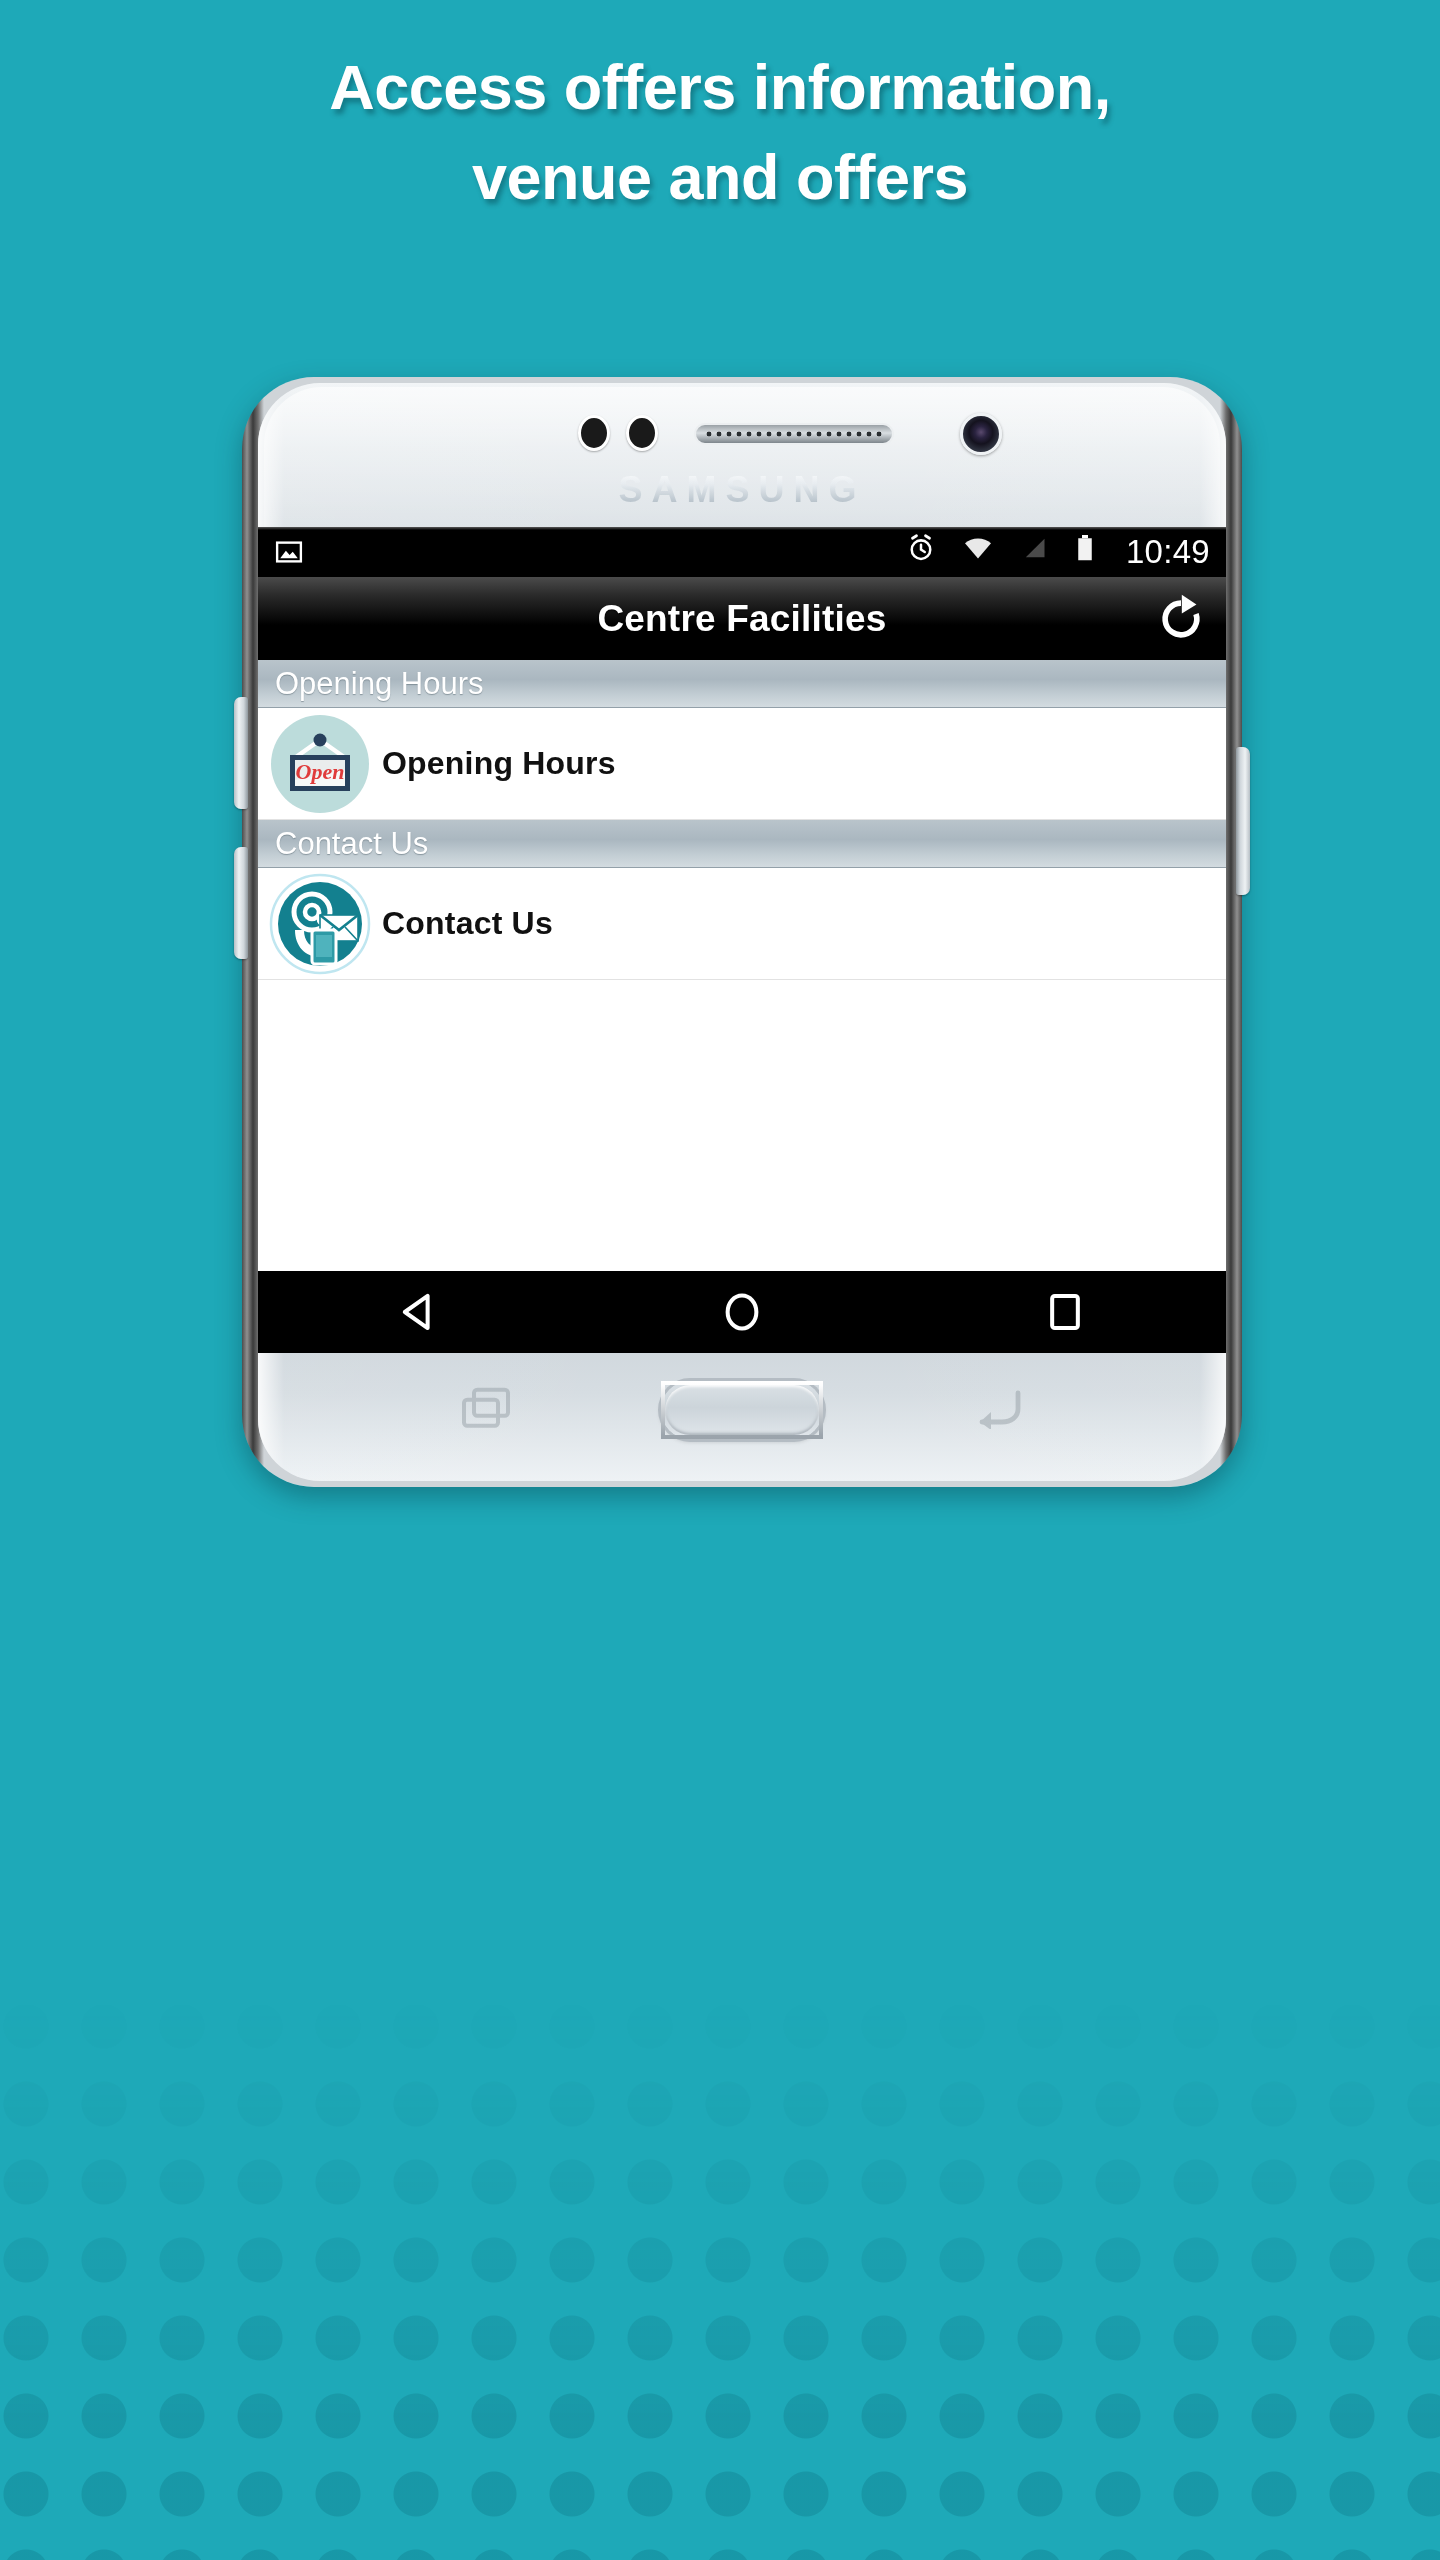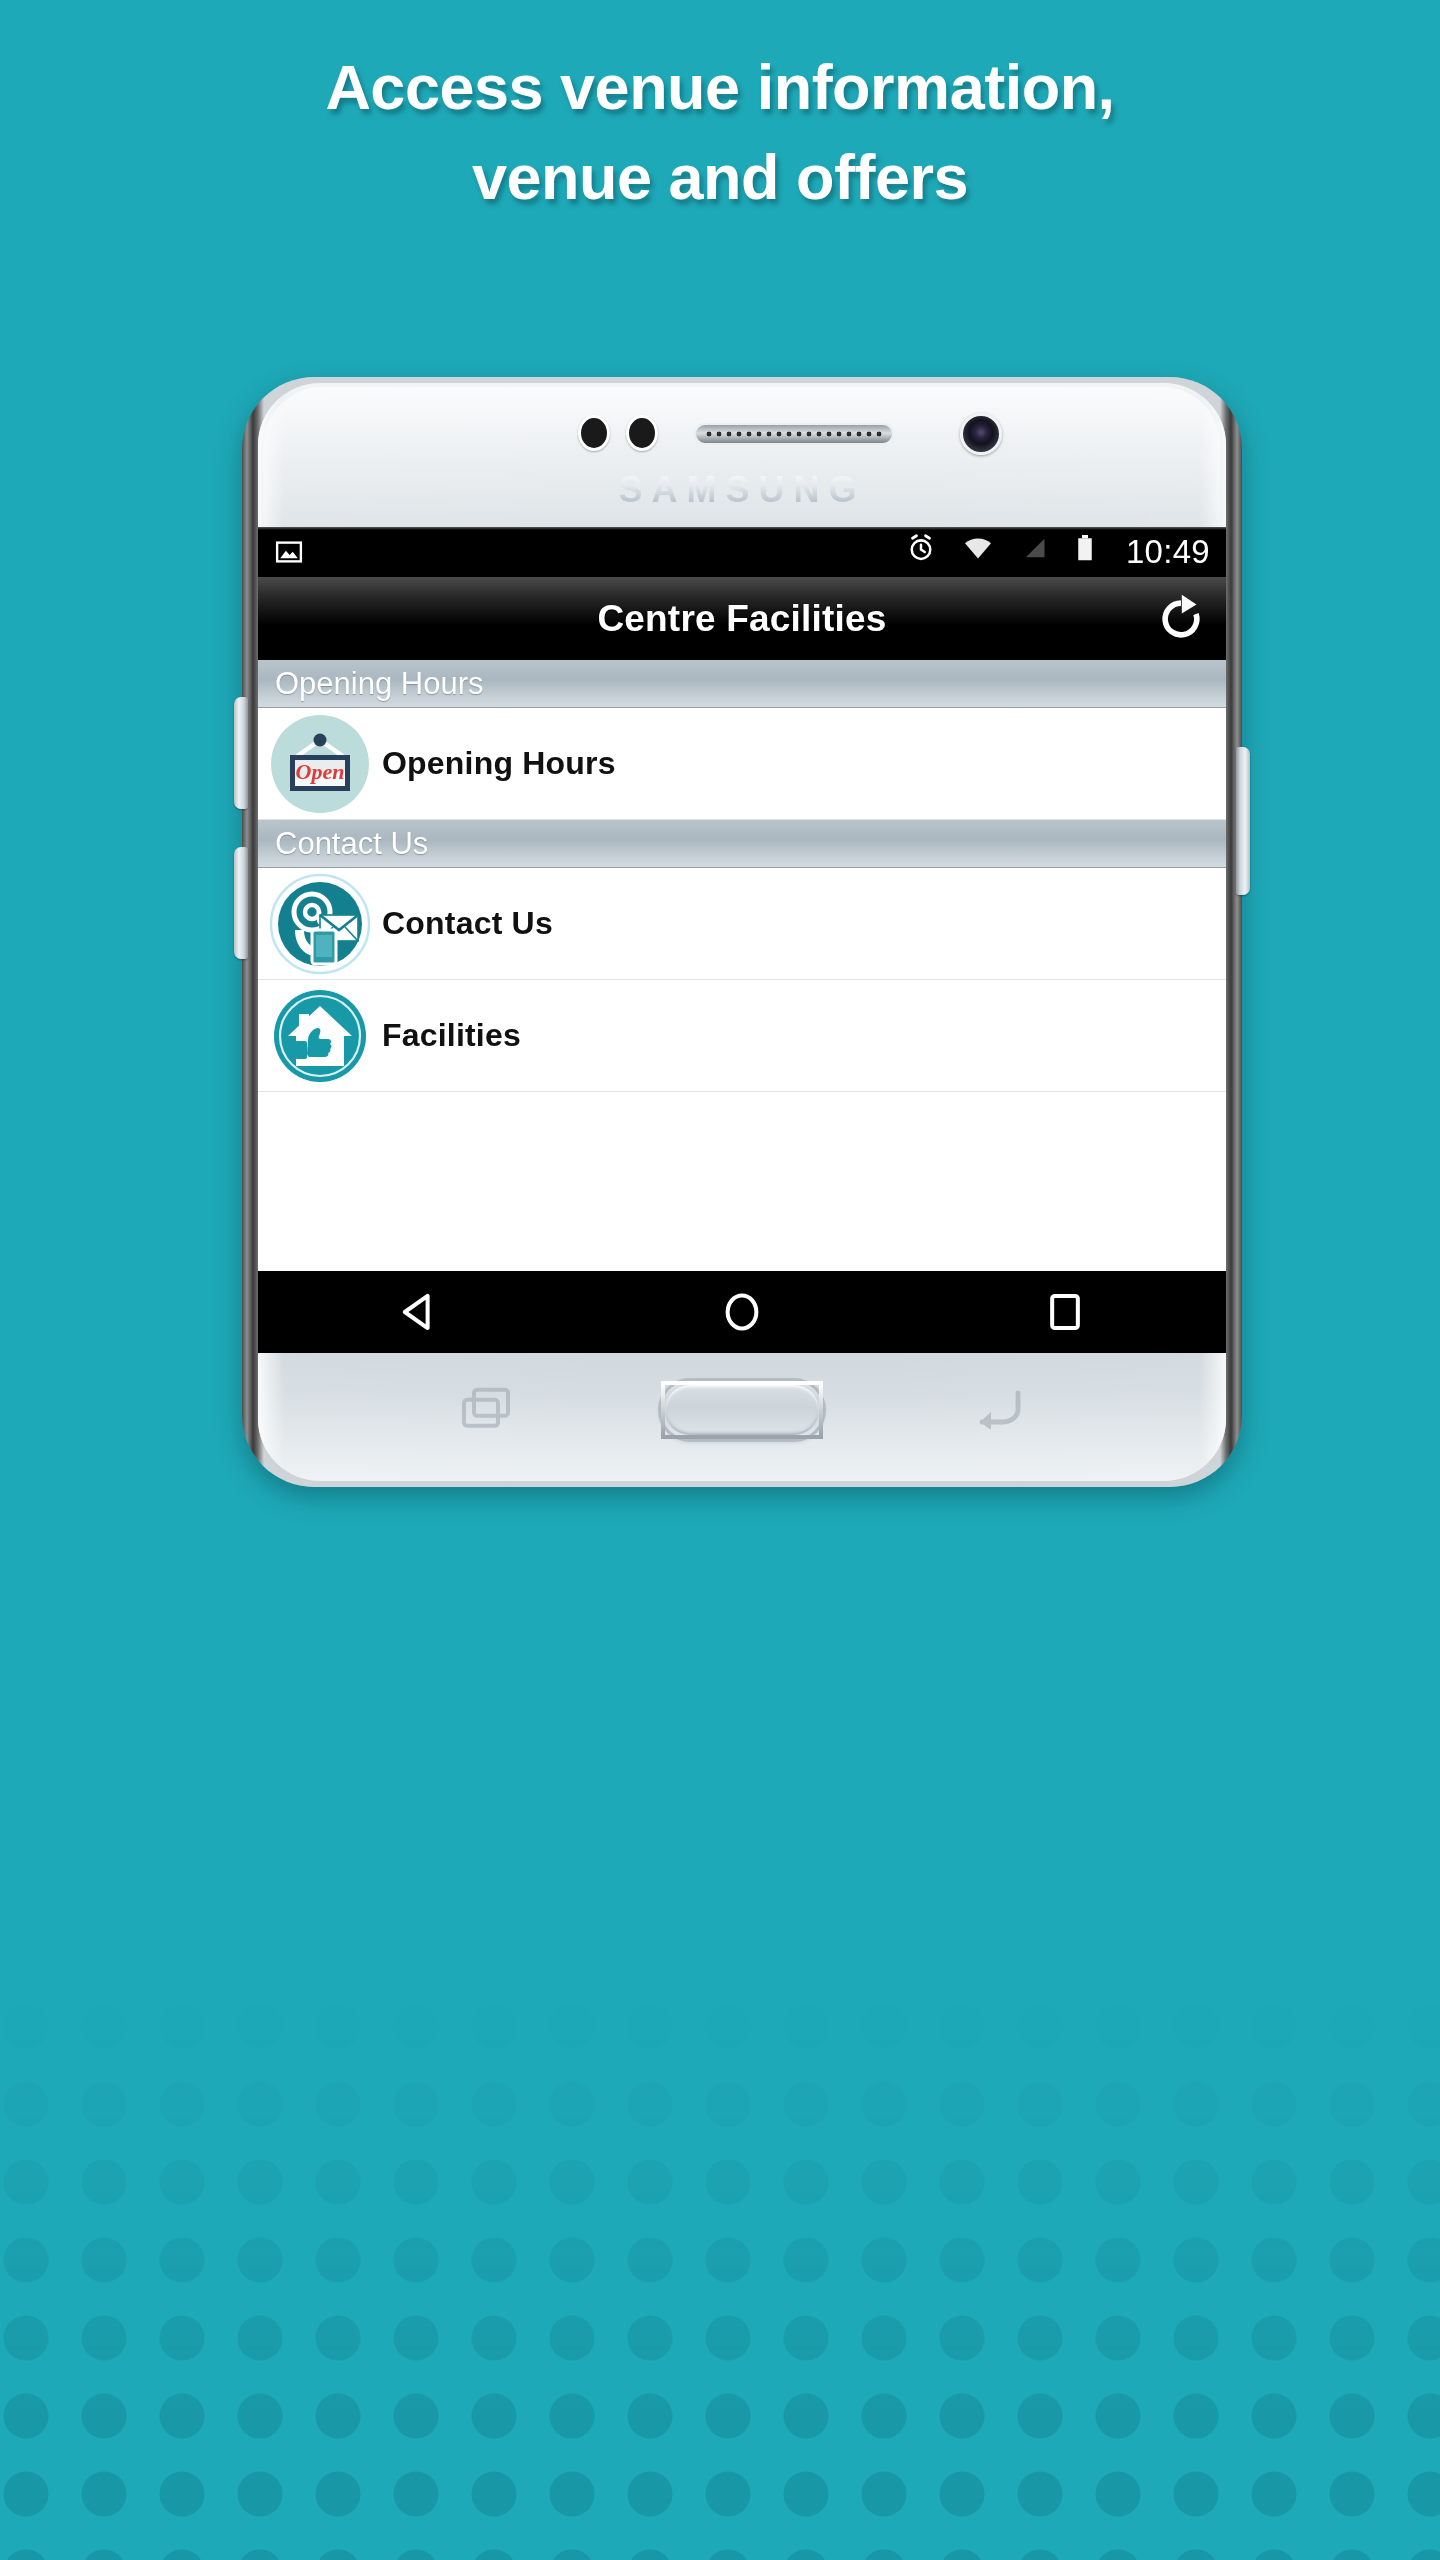--- a/index.html
+++ b/index.html
@@ -327,21 +327,21 @@
   #back-hw    { right: 218px; }
 
   svg { display: block; }
 </style>
 </head>
 <body>
 
 <div id="bg-dots"></div>
 
 <div id="headline">
-  <span class="hl-line">Access venue information,</span>
+  <span class="hl-line">Access offers information,</span>
   <span class="hl-line">venue and offers</span>
 </div>
 
 <div id="phone">
   <div id="phone-body">
     <div class="phone-shell">
       <div class="shell-edge"></div>
       <div class="shell-face"></div>
       <div class="shell-gloss"></div>
 
@@ -444,37 +444,20 @@
               <path d="M52 43 L71 58 L90 43" fill="none" stroke="#13808f" stroke-width="2.6"></path>
               <path d="M52 69 L65 55 M90 69 L77 55" stroke="#13808f" stroke-width="1.6"></path>
 
               <rect x="44" y="58" width="24" height="34" rx="3" fill="#2e9aa6" stroke="#ffffff" stroke-width="3"></rect>
               <rect x="48" y="63" width="16" height="22" fill="#4fb3bd"></rect>
             </svg>
           </div>
           <span class="row-label">Contact Us</span>
         </div>
 
-        <div class="list-row">
-          <div class="row-icon-wrap">
-            <svg width="104" height="104" viewBox="0 0 104 104">
-              <circle cx="52" cy="52" r="46" fill="#1899a8"></circle>
-              <circle cx="52" cy="52" r="40" fill="none" stroke="#d8f0f2" stroke-width="2.2"></circle>
-
-              <path d="M52 22 L84 52 L76 52 L76 82 L28 82 L28 52 L20 52 Z" fill="#ffffff"></path>
-              <rect x="31" y="30" width="10" height="14" fill="#ffffff"></rect>
-
-              <path d="M40 56 C40 49 46 44 50 44 C53 44 53 48 51 52 C50 54 51 55 53 55 L60 55
-                       C63 55 64 58 62 60 C64 61 64 64 62 65 C63 66 62 69 60 69
-                       C61 70 60 73 57 73 L42 73 C40 73 39 71 39 69 Z" fill="#1899a8"></path>
-              <rect x="27" y="57" width="12" height="18" rx="2" fill="#1899a8"></rect>
-            </svg>
-          </div>
-          <span class="row-label">Facilities</span>
-        </div>
 
         <div id="list-filler"></div>
 
         <div id="nav-bar">
           <span class="nav-btn">
             <svg width="46" height="46" viewBox="0 0 24 24">
               <path d="M16.5 3.6 L16.5 20.4 L4.6 12 Z" fill="none" stroke="#ffffff" stroke-width="2.1" stroke-linejoin="round"></path>
             </svg>
           </span>
           <span class="nav-btn">

